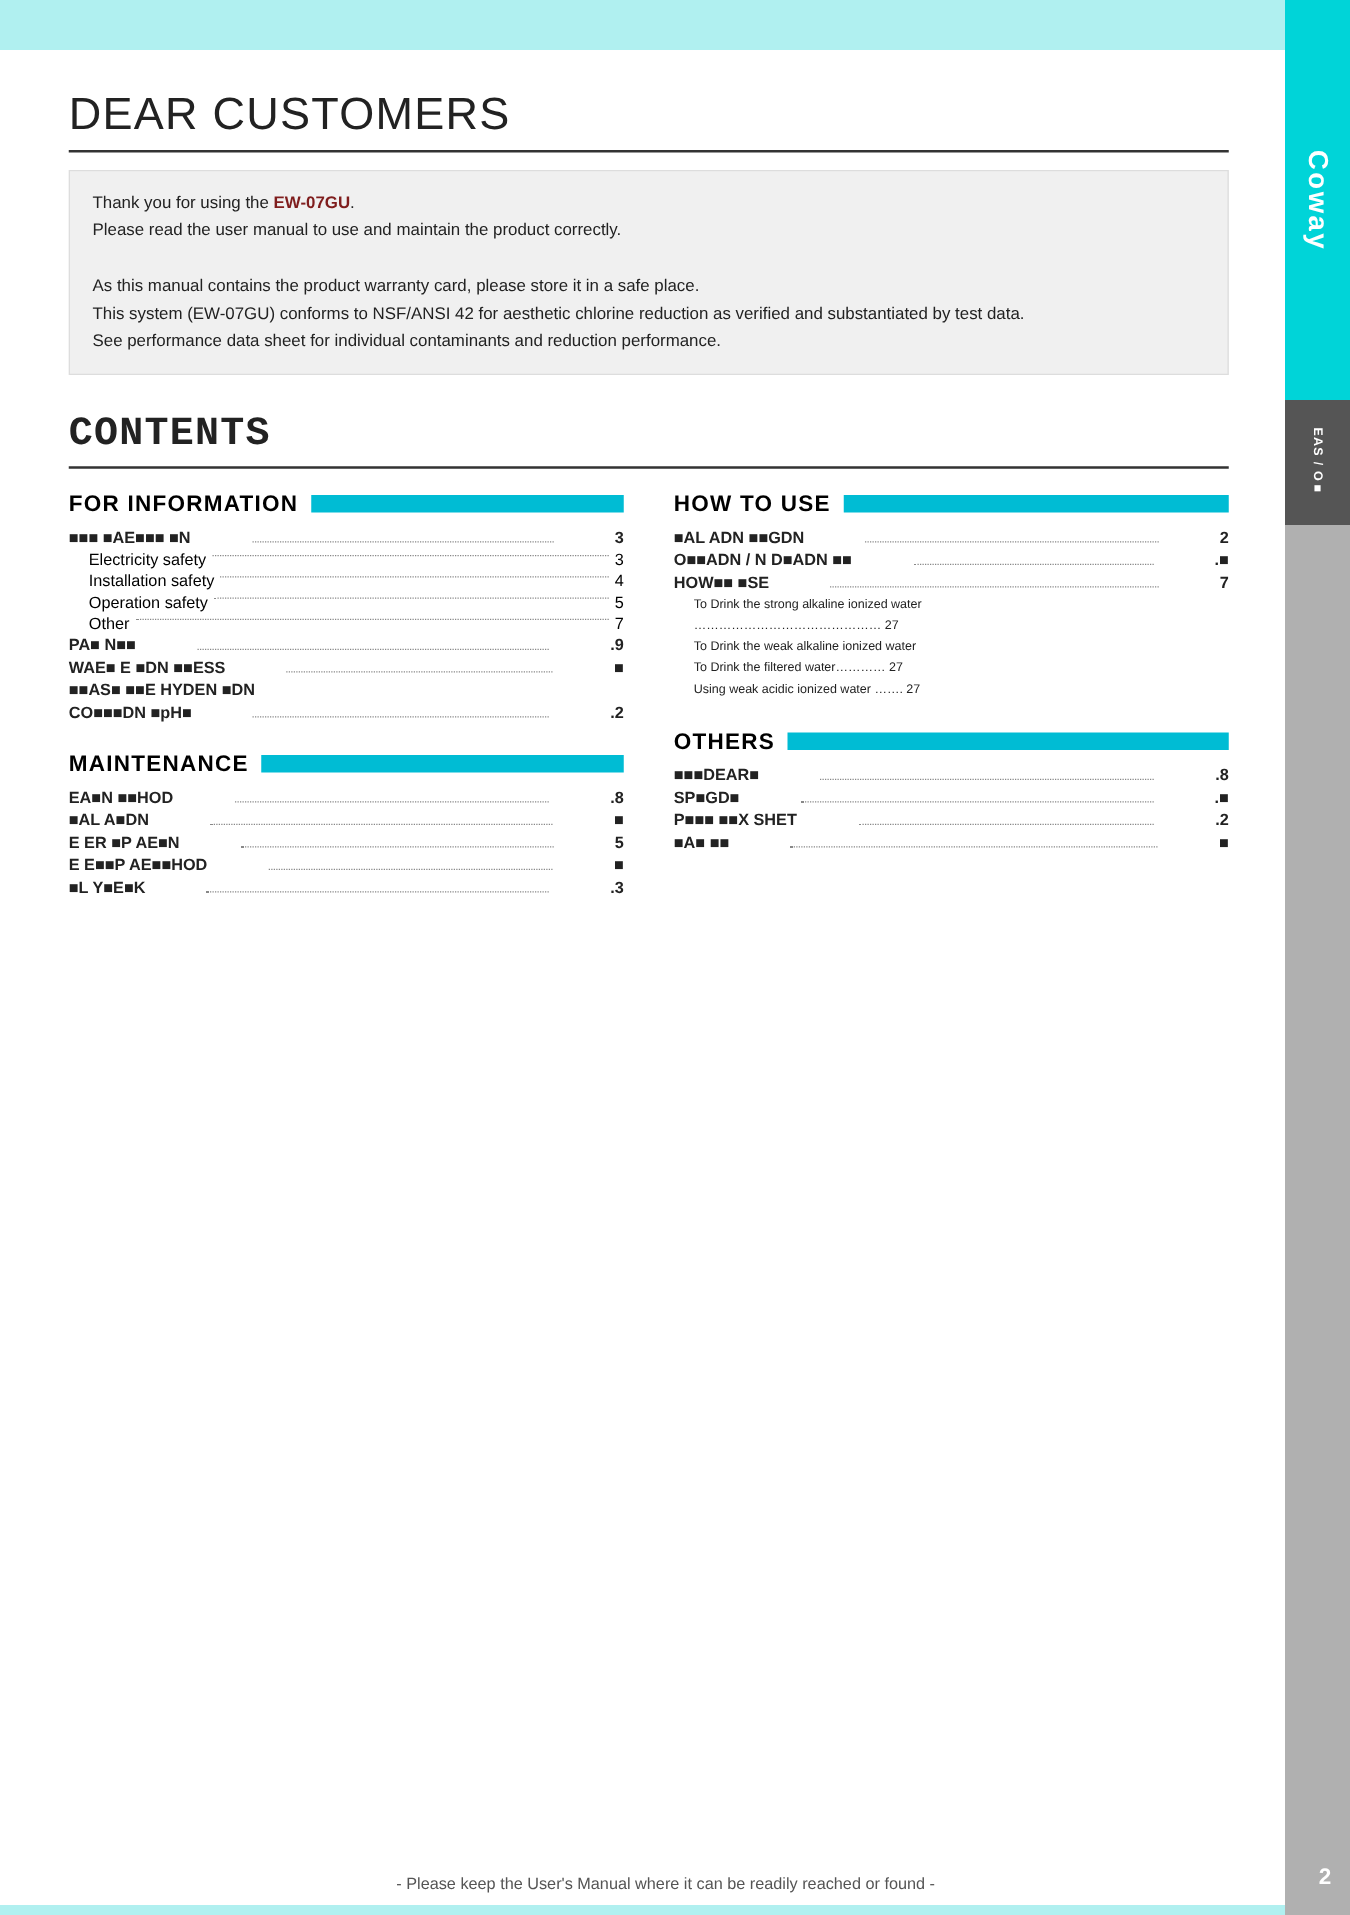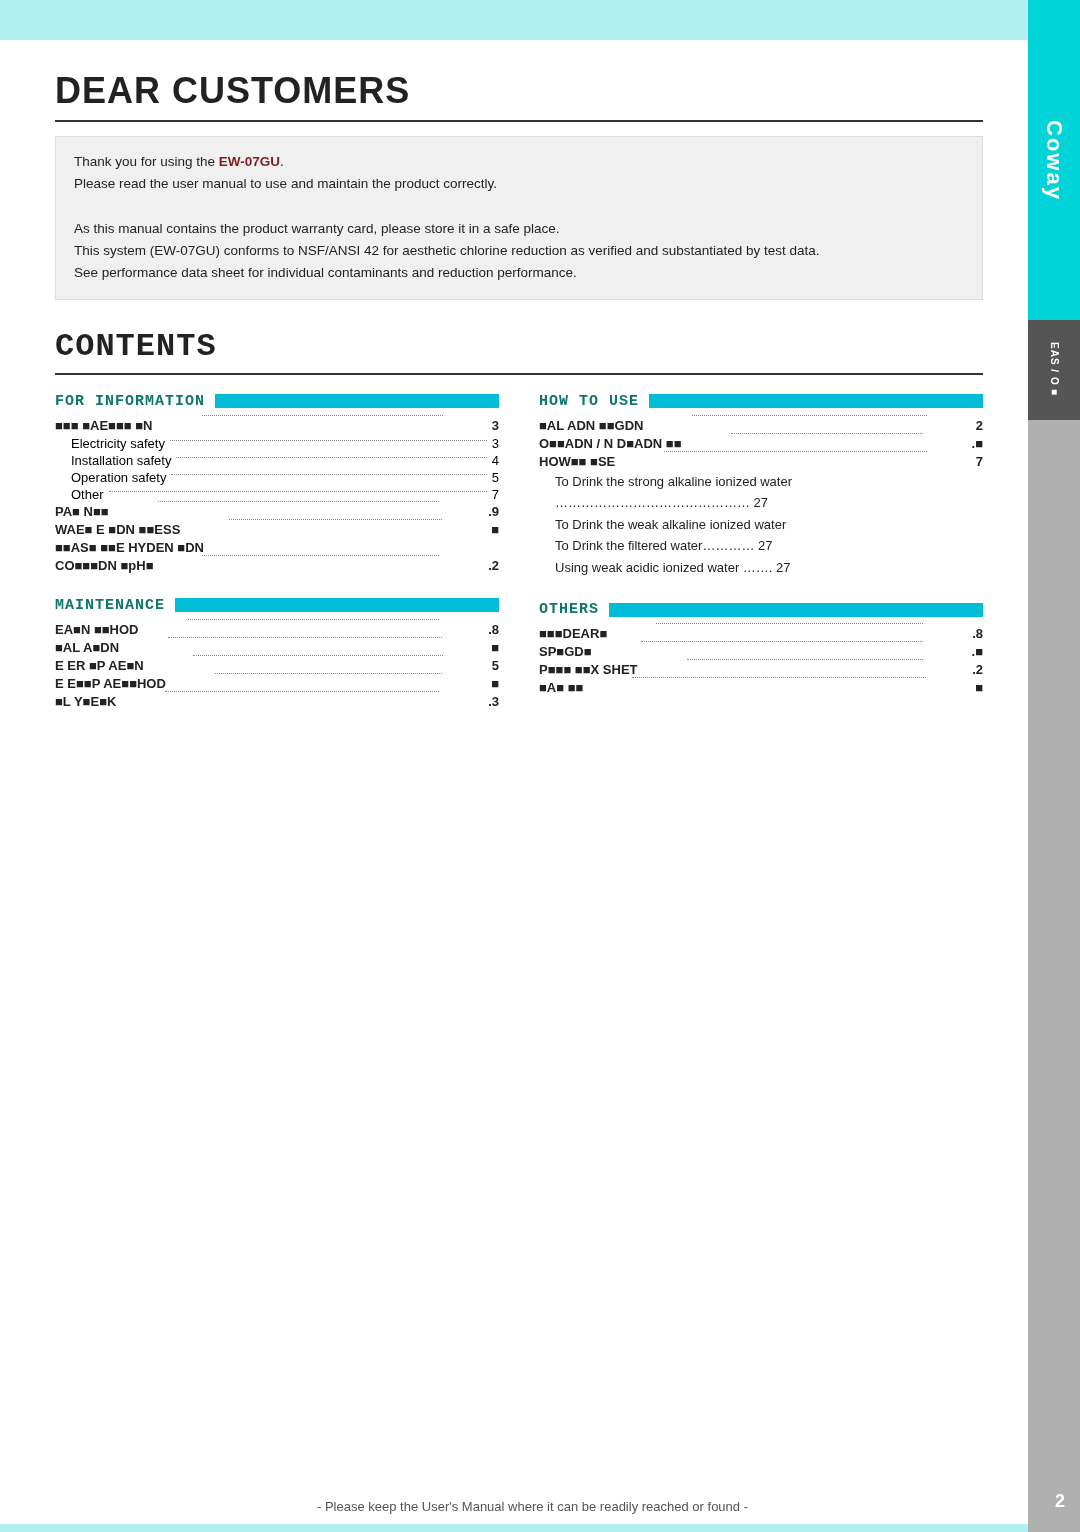--- a/index.html
+++ b/index.html
@@ -89,21 +89,21 @@
       top: 40px;
       left: 0;
       right: 52px;
       bottom: 0;
       padding: 30px 45px 30px 55px;
     }
 
     
     .section-title {
       font-size: 36px;
-      font-weight: 700;
+      font-weight: 400;
       color: #222;
       letter-spacing: 1px;
       margin-bottom: 10px;
       border-bottom: 2px solid #333;
       padding-bottom: 8px;
     }
 
     .intro-box {
       background: #f0f0f0;
       border: 1px solid #ddd;
@@ -142,39 +142,38 @@
       margin-bottom: 24px;
     }
 
     .contents-section-header {
       display: flex;
       align-items: center;
       margin-bottom: 8px;
     }
 
     .contents-section-header .section-label {
-      font-size: 15px;
+      font-size: 18px;
       font-weight: 900;
-      color: #0f766e;
+      color: #000000;
       text-transform: uppercase;
       letter-spacing: 1px;
       margin-right: 10px;
       white-space: nowrap;
-      font-family: Liberation Mono, monospace;
     }
 
     .contents-section-header .header-bar {
       flex: 1;
       height: 14px;
       background: #00bcd4;
     }
 
     .toc-item {
       display: flex;
-      align-items: flex-start;
+      align-items: flex-end;
       margin-bottom: 3px;
       font-size: 13px;
       color: #222;
       gap: 44px;
     }
 
     .toc-item .toc-label {
       font-weight: bold;
       font-size: 13px;
       flex-shrink: 0;
@@ -214,21 +213,21 @@
       margin: 0 5px;
       position: relative;
       top: -3px;
     }
 
     .toc-sub-item .toc-sub-page {
       flex-shrink: 0;
     }
 
     .toc-plain {
-      font-size: 13px;
+      font-size: 10px;
       color: #222;
       padding-left: 16px;
       margin-bottom: 2px;
       line-height: 1.5;
     }
 
     
     .footer {
       position: absolute;
       bottom: 18px;

